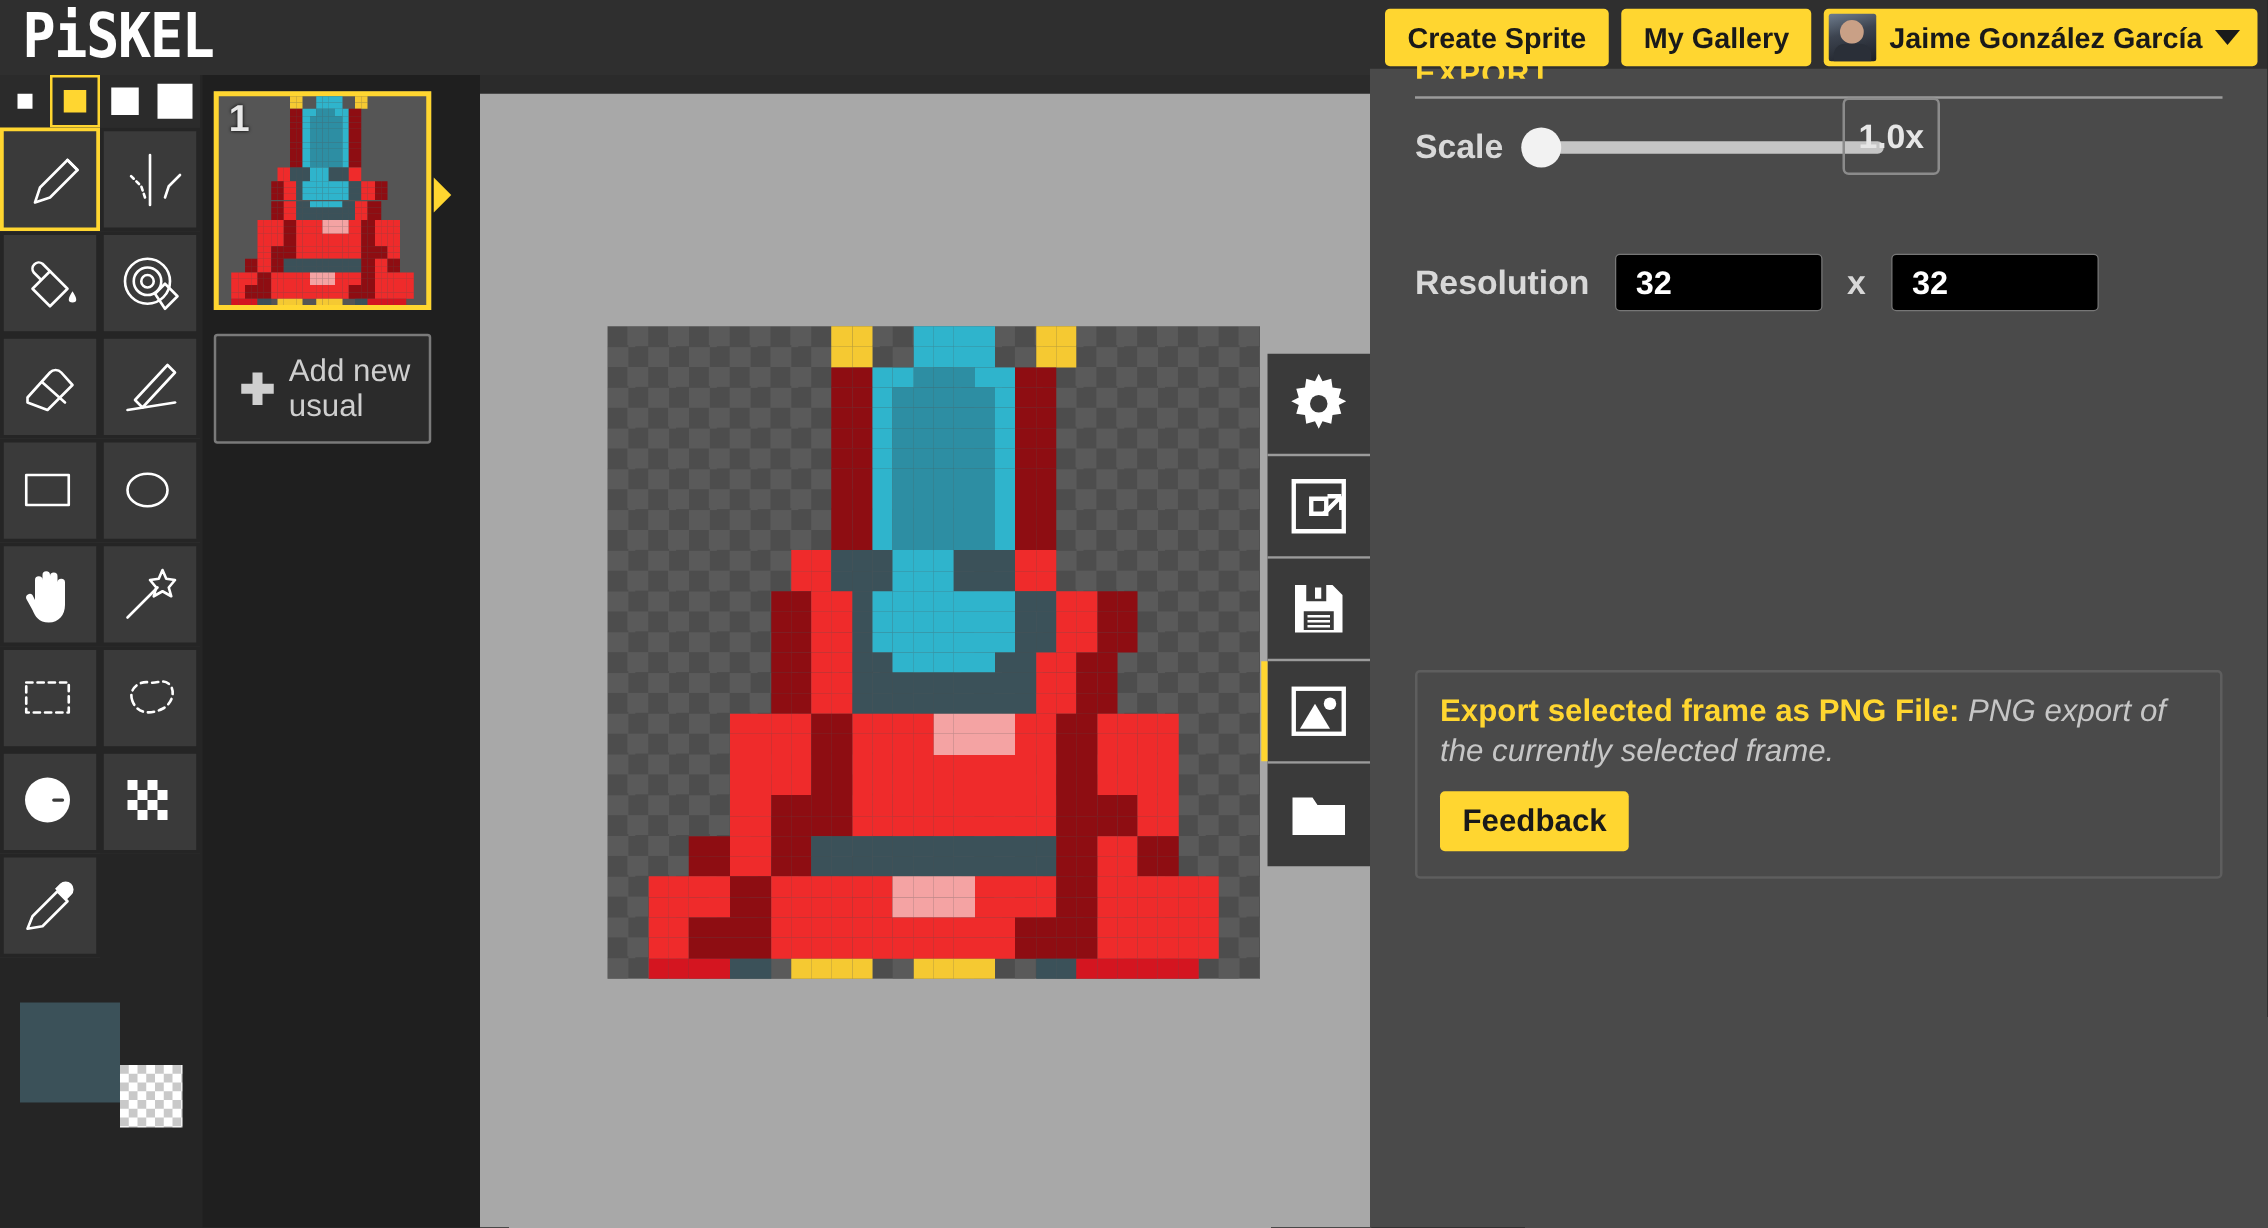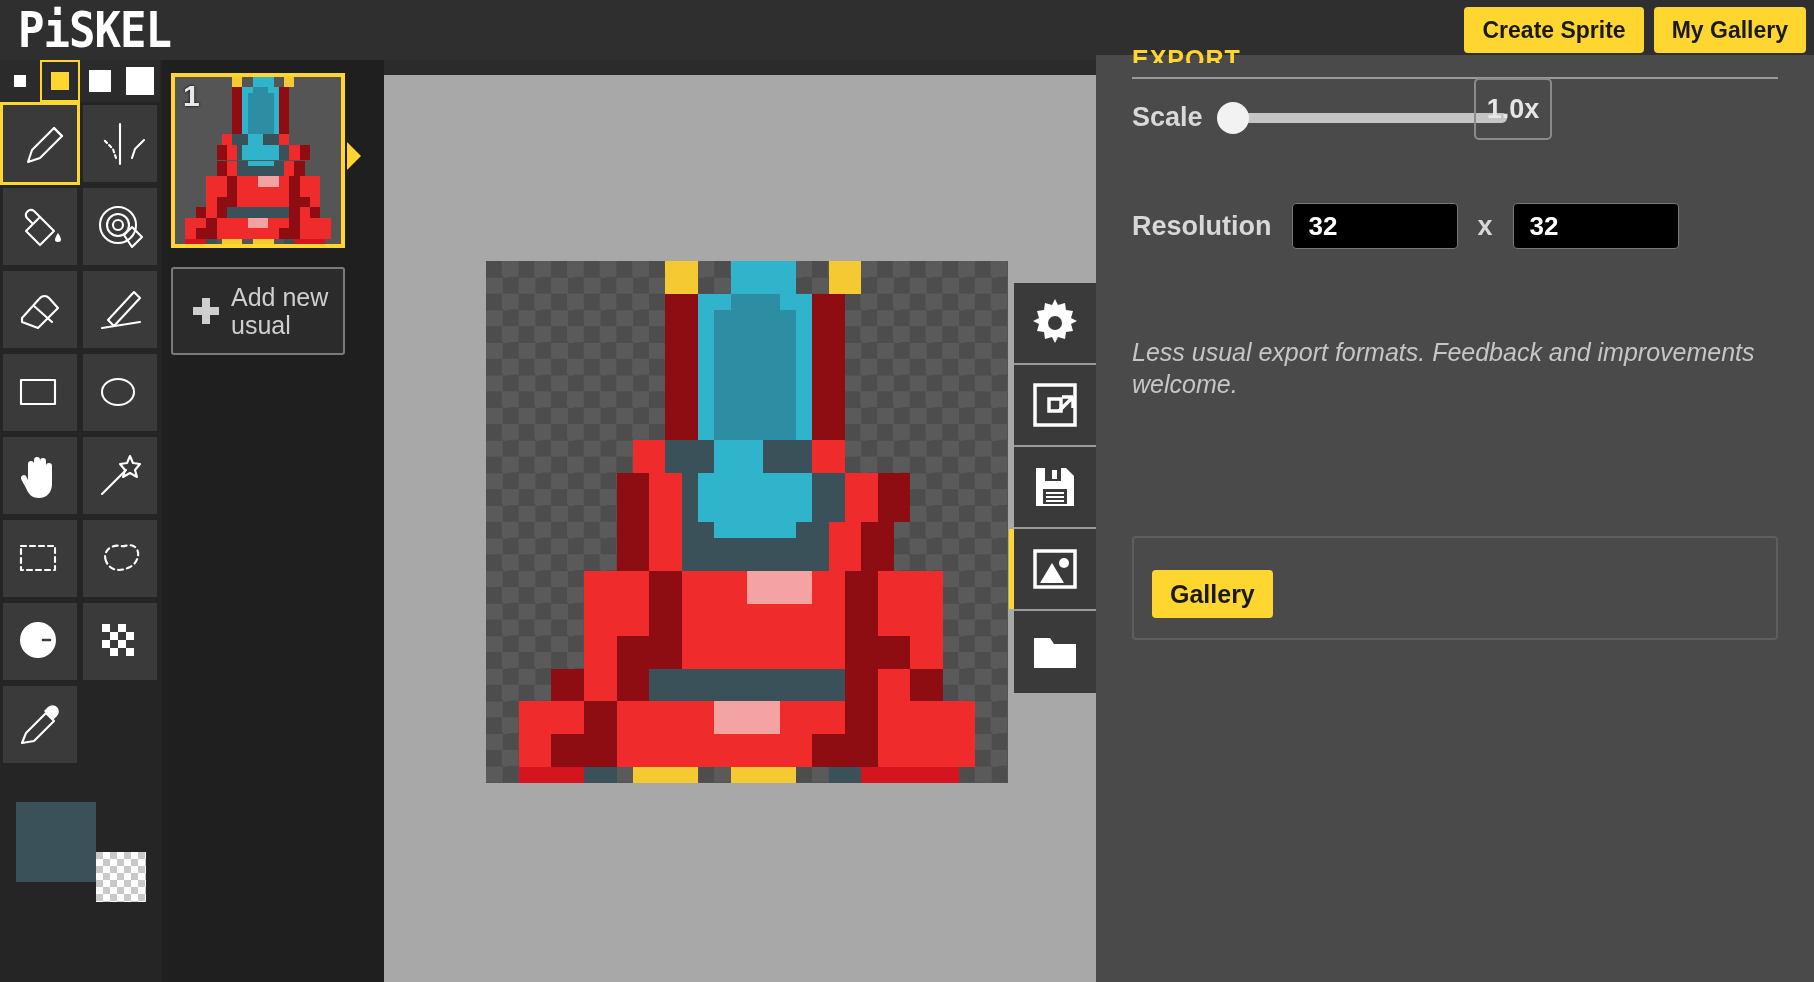--- a/index.html
+++ b/index.html
@@ -202,20 +202,25 @@
 </head>
 <body>
 
 <div class="app">
 
   <div class="header">
     <div class="logo">PiSKEL</div>
     <div class="hdr-right">
       <button class="btn-yellow">Create Sprite</button>
       <button class="btn-yellow">My Gallery</button>
+      <div class="user-chip">
+        <div class="avatar"></div>
+        <span class="user-name">Jaime González García</span>
+        <span class="caret"></span>
+      </div>
     </div>
   </div>
 
   <div class="left-col">
     <div class="pen-sizes" id="pen-sizes">
         <div class="pen-size">
           <div class="pen-sq" style="width: 12px; height: 12px;"></div>
         </div>
         <div class="pen-size sel">
           <div class="pen-sq" style="width: 18px; height: 18px;"></div>
@@ -2452,20 +2457,20 @@
     </div>
 
     <div class="row-res">
       <span class="lbl-strong">Resolution</span>
       <input class="num-input" value="32" style="">
       <span class="x-sep">x</span>
       <input class="num-input" value="32" style="">
     </div>
 
 
-    <div class="tab-desc">Less usual export formats. Feedback and improvements welcome.</div>
 
 
     <div class="export-card" id="card-png">
-      <button class="card-btn">Gallery</button>
+      <div class="card-head"><b>Export selected frame as PNG File:</b><span> PNG export of the currently selected frame.</span></div>
+      <button class="card-btn">Feedback</button>
     </div>
   </div>
 </div>
 
 </body></html>

